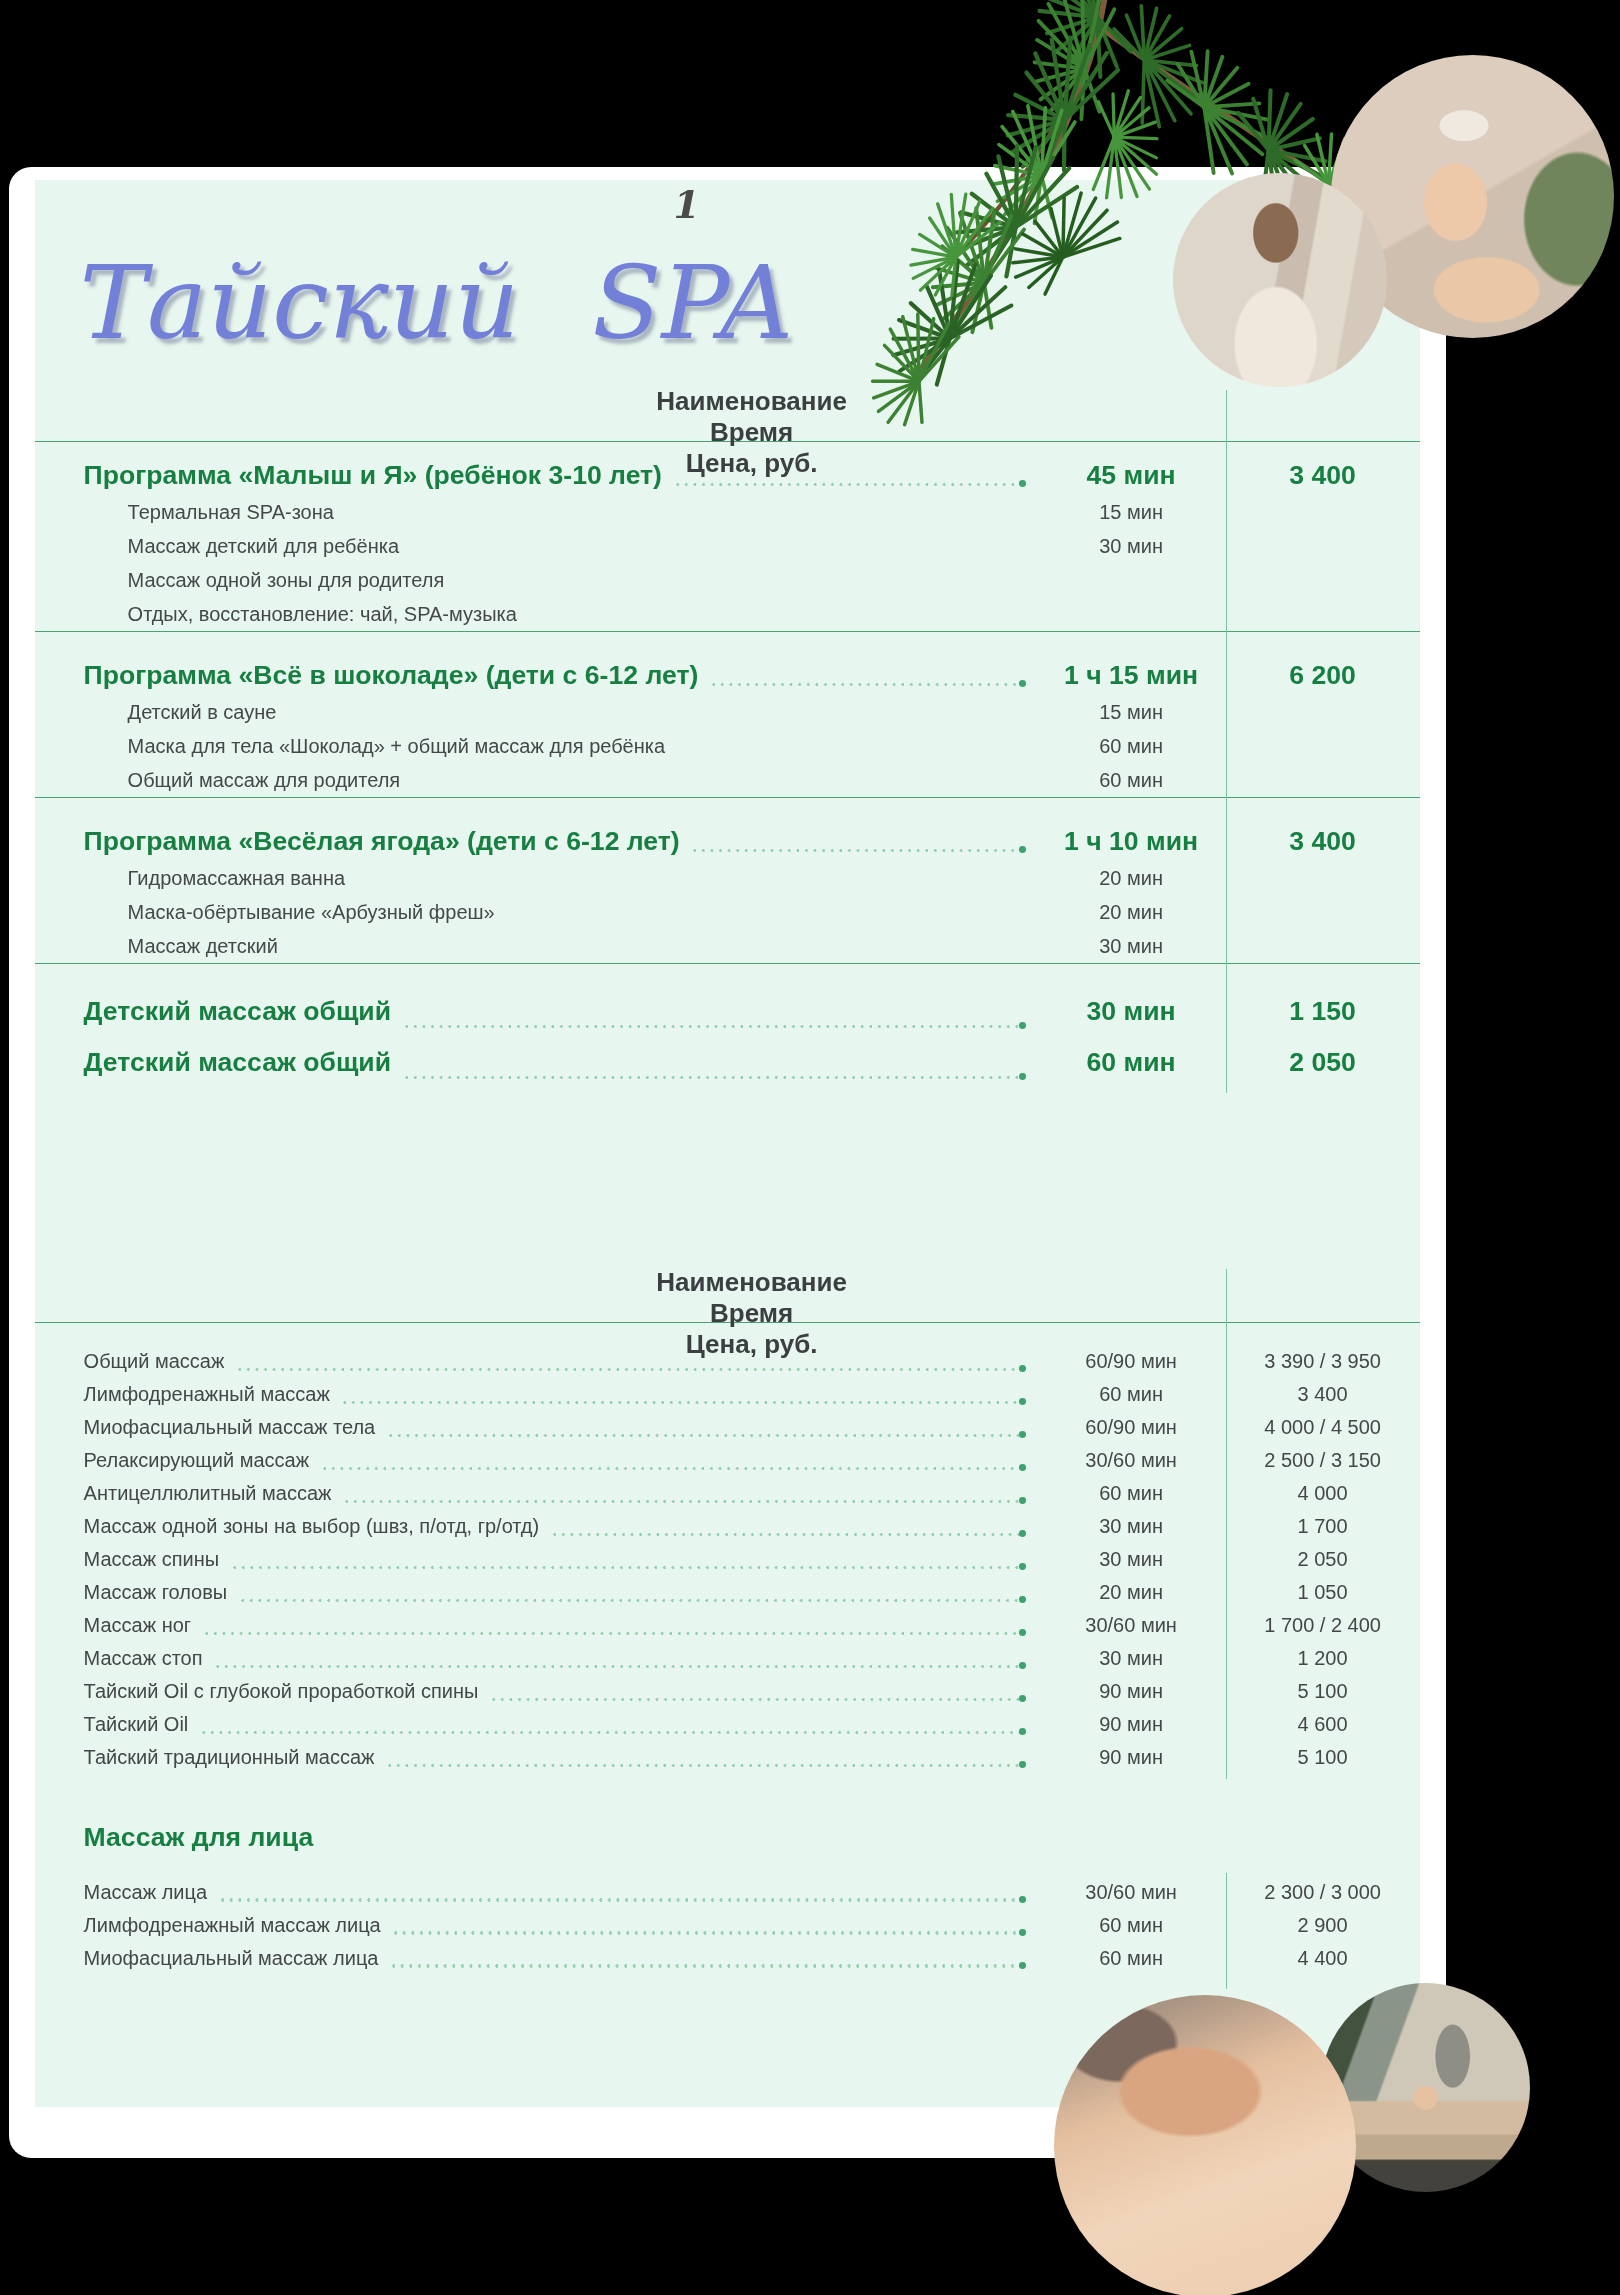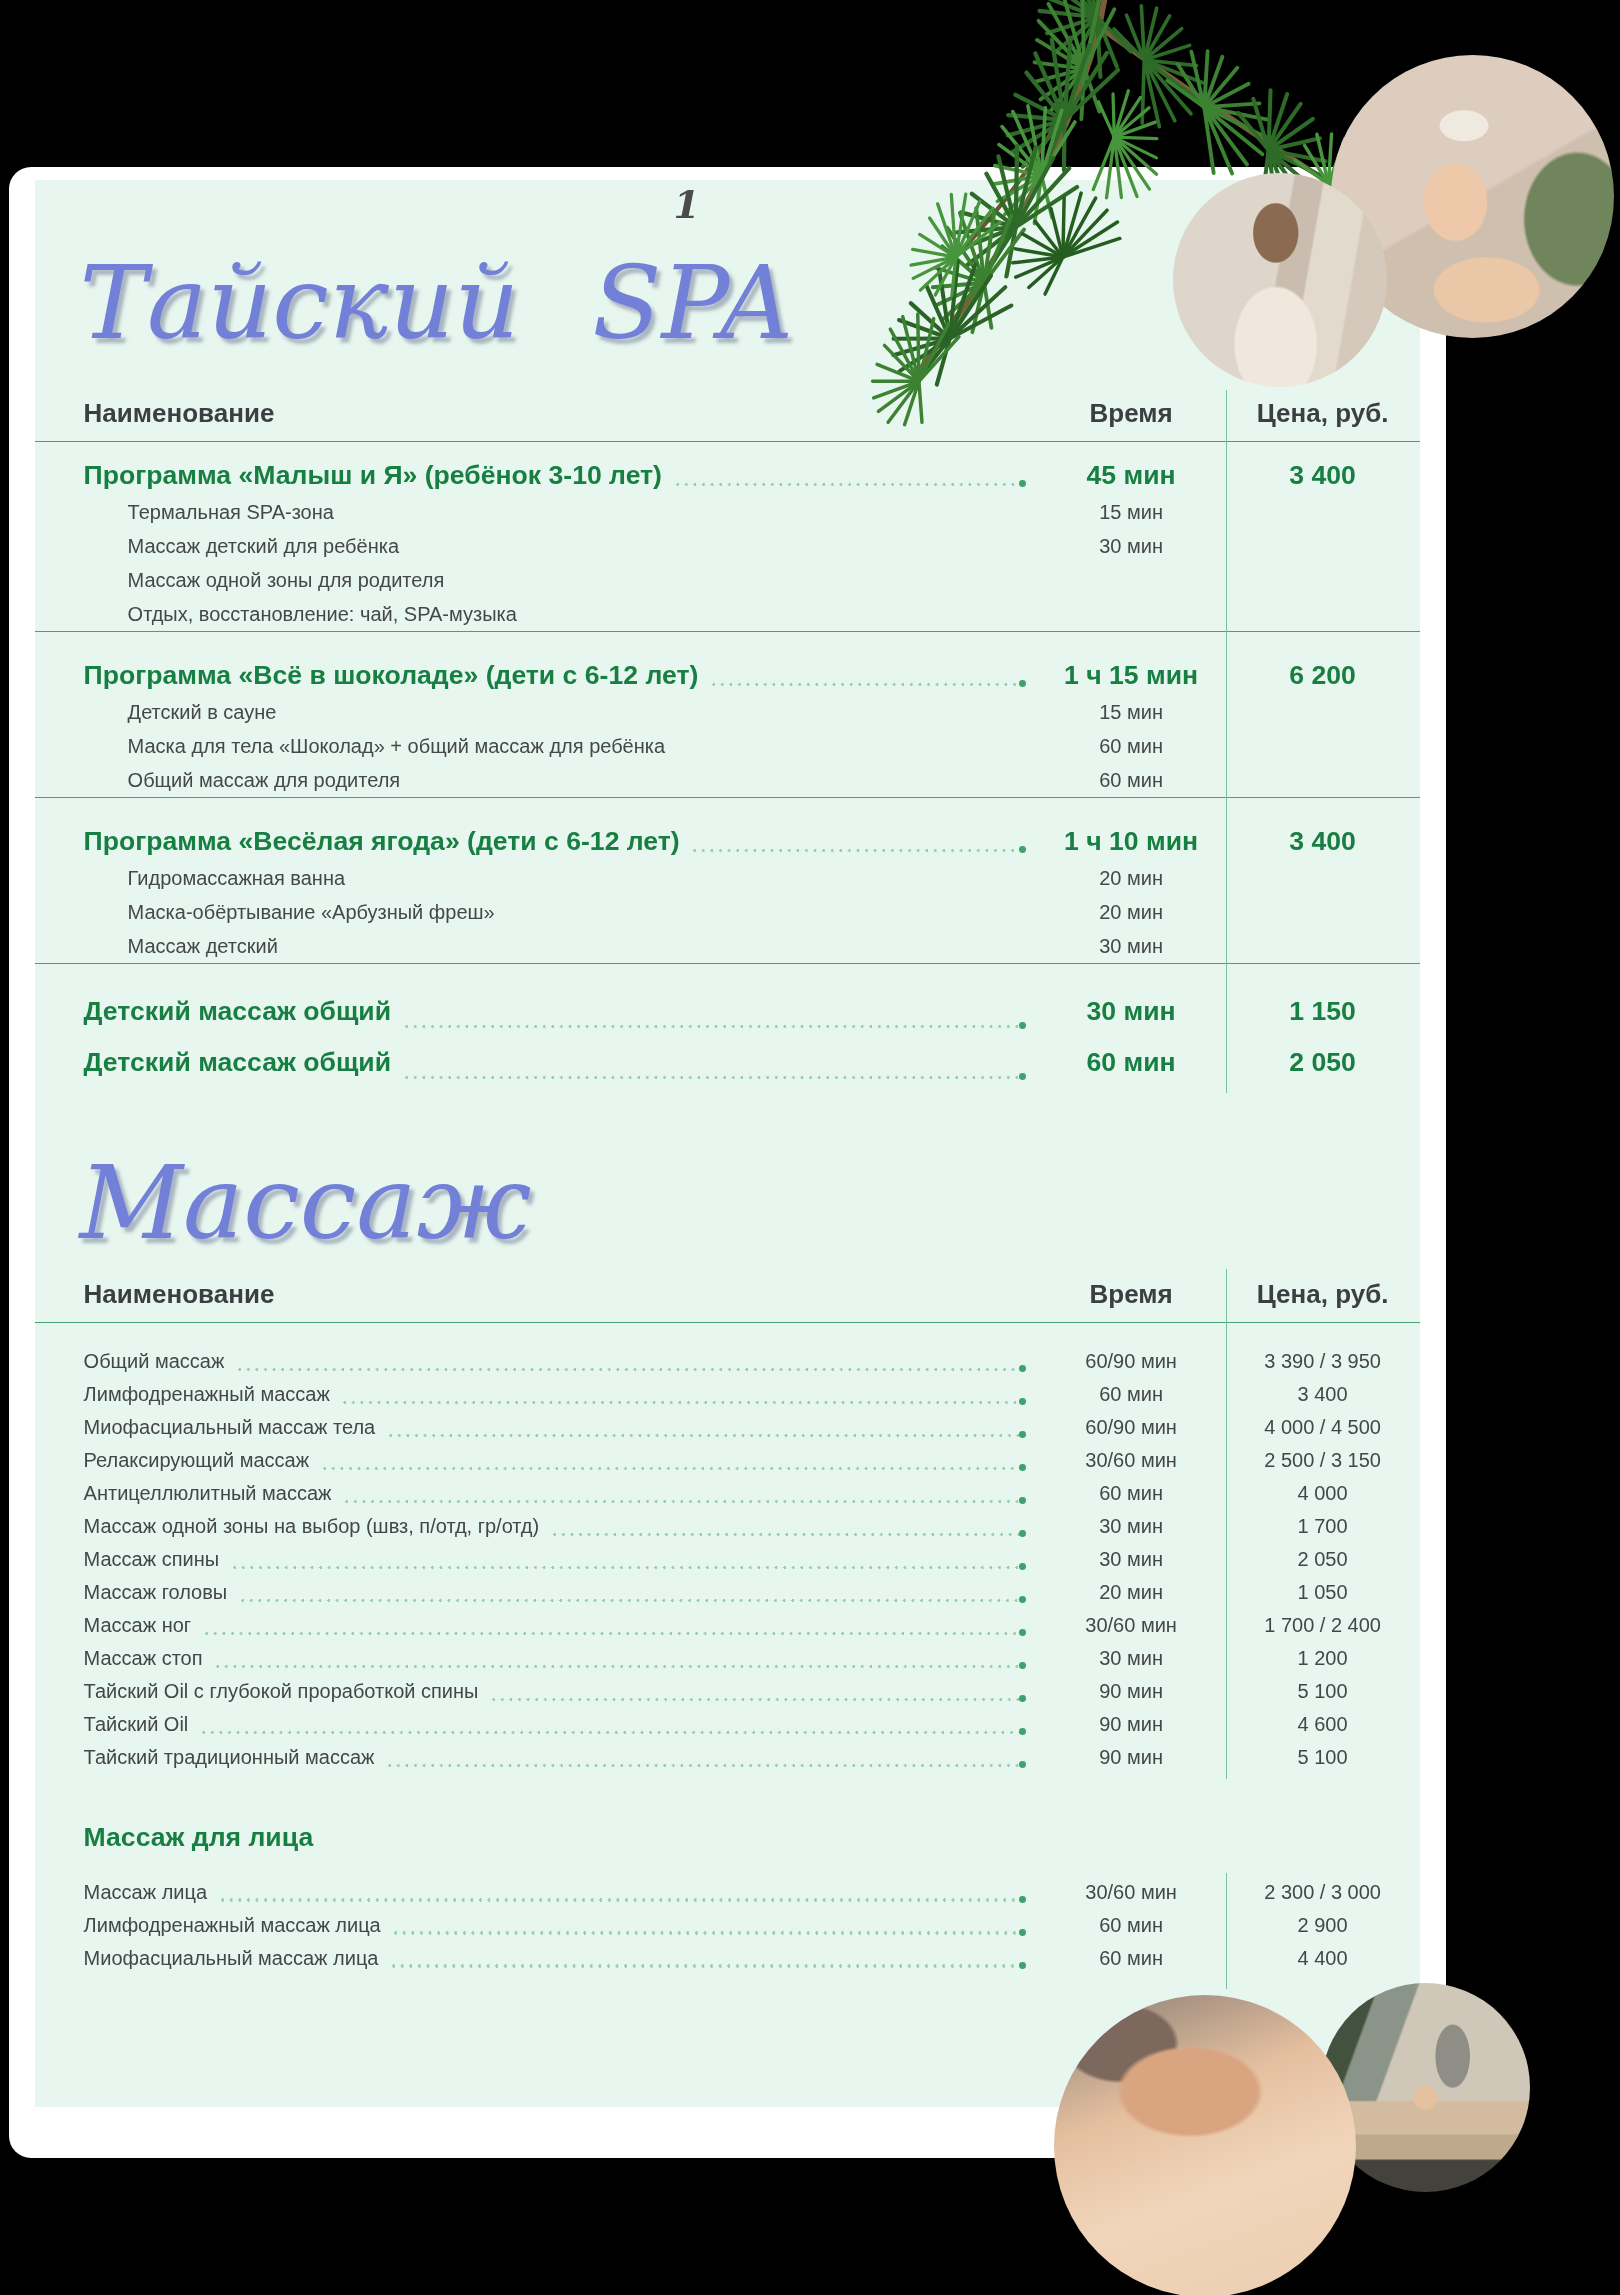--- a/index.html
+++ b/index.html
@@ -12,21 +12,21 @@
             font-weight:bold;font-size:38px;color:#4b4b4b;}
   .script{position:absolute;margin:0;font-family:"DejaVu Serif",serif;font-style:italic;font-weight:normal;
           color:var(--blue,#7280d8);font-size:101px;line-height:101px;white-space:nowrap;
           text-shadow:4.3px 5.1px 3.4px rgba(110,120,150,.50);}
   .t1{left:45px;top:73px;word-spacing:41px;}
   .t2{left:45px;top:973px;}
   .tbl{position:absolute;left:0;width:1385px;}
   .sec1{top:206px;}
   .sec2{top:1087px;}
   .thead{display:flex;align-items:center;height:55px;padding-left:49px;box-sizing:border-box;
-         font-weight:bold;font-size:26px;color:#3b3f42;}
+         font-weight:bold;font-size:26px;color:#3b3f42;flex-direction:column;}
   .thead .c-name{flex:1;}
   .c-time{flex:none;width:189px;text-align:center;}
   .c-price{flex:none;width:194px;text-align:center;}
   .rule{height:0;border-top:1.7px solid var(--line,#4aa173);}
   .row{display:flex;align-items:flex-end;padding-left:49px;box-sizing:border-box;}
   .program{padding:13.7px 0 10.3px 0;}
   .title-row{line-height:39px;font-size:26.6px;font-weight:bold;color:var(--green,#177f42);}
   .sub-row{line-height:34px;font-size:20px;color:#45484b;margin-left:44px;}
   .mrow{line-height:33px;font-size:20px;color:#44474a;}
   .bold-row{line-height:51px;font-size:26.6px;font-weight:bold;color:var(--green,#177f42);}
@@ -207,21 +207,20 @@
 
             <div class="row bold-row">
               <span class="c-name">Детский массаж общий</span>
               <span class="leader"></span>
               <span class="c-time">60 мин</span>
               <span class="c-price">2 050</span>
             </div>
           </div>
       </section>
 
-      <h1 class="script t2">Массаж</h1>
 
       <section class="tbl sec2">
         <div class="thead">
           <span class="c-name">Наименование</span>
           <span class="c-time">Время</span>
           <span class="c-price">Цена, руб.</span>
         </div>
         <div class="rule"></div>
 
         <div class="mrows">

